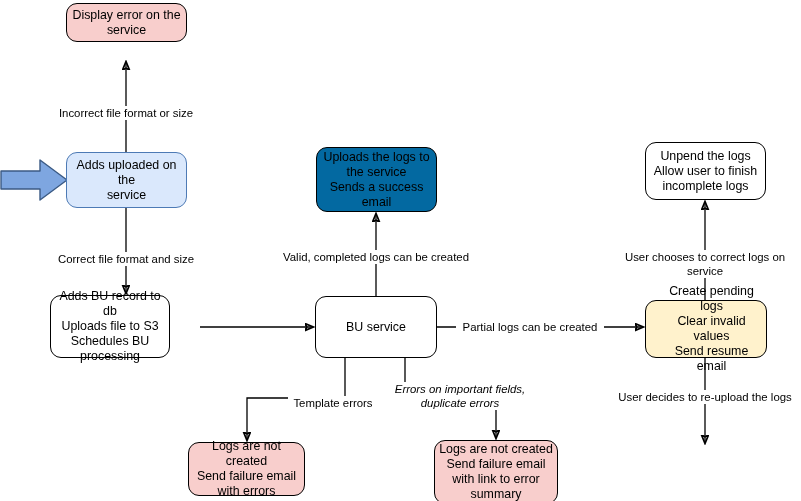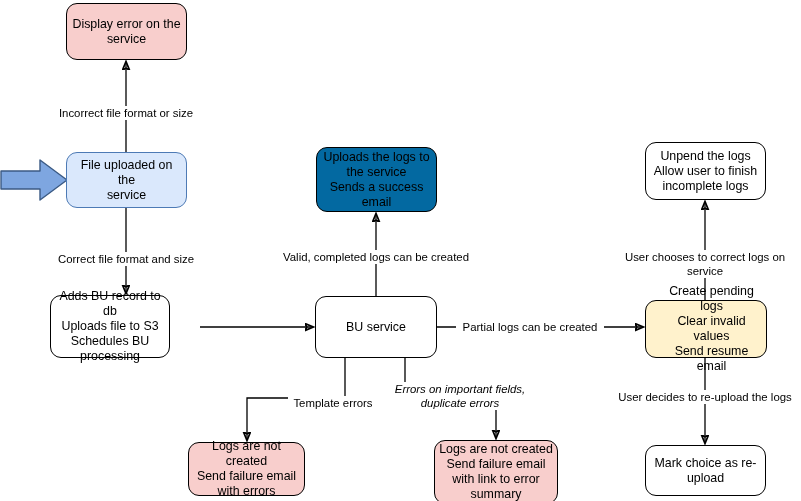--- a/index.html
+++ b/index.html
@@ -99,24 +99,24 @@
 
     <path d="M345,358 L345,398 L247,398 L247,440" marker-end="url(#arrowhead)"></path>
 
     <path d="M405,358 L405,398 L496,398 L496,438" marker-end="url(#arrowhead)"></path>
   </svg>
 
   <svg class="bigarrow" style="left:0px; top:158px; width:70px; height:44px;" viewBox="0 0 70 44">
     <path d="M1,13 L40,13 L40,2 L67,22 L40,42 L40,31 L1,31 Z" fill="#7ea6e0" stroke="#3b5a84" stroke-width="1.4" stroke-linejoin="round"></path>
   </svg>
 
-  <div class="node pink" style="left:66px; top:3px; width:121px; height:57px;">Display error on the
+  <div class="node pink" style="left:66px; top:3px; width:121px; height:39px;">Display error on the
 service</div>
 
-  <div class="node blue" style="left:66px; top:152px; width:121px; height:56px;">File uploaded on the
+  <div class="node blue" style="left:66px; top:152px; width:121px; height:56px;">Adds uploaded on the
 service</div>
 
   <div class="node white" style="left:50px; top:295px; width:120px; height:63px;">Adds BU record to db
 Uploads file to S3
 Schedules BU processing</div>
 
   <div class="node green" style="left:316px; top:147px; width:121px; height:65px;">Uploads the logs to
 the service
 Sends a success
 email</div>
@@ -133,22 +133,20 @@
 
   <div class="node pink" style="left:188px; top:442px; width:117px; height:54px;">Logs are not created
 Send failure email
 with errors</div>
 
   <div class="node pink" style="left:434px; top:440px; width:124px; height:64px;">Logs are not created
 Send failure email
 with link to error
 summary</div>
 
-  <div class="node white" style="left:645px; top:445px; width:121px; height:51px;">Mark choice as re-
-upload</div>
 
   <div class="edge-label" style="left:50px; top:106px; width:152px;">Incorrect file format or size</div>
 
   <div class="edge-label" style="left:281px; top:250px; width:190px;">Valid, completed logs can be created</div>
 
   <div class="edge-label" style="left:52px; top:252px; width:148px;">Correct file format and size</div>
 
   <div class="edge-label" style="left:456px; top:320px; width:148px;">Partial logs can be created</div>
 
   <div class="edge-label" style="left:608px; top:250px; width:194px;">User chooses to correct logs on service</div>

